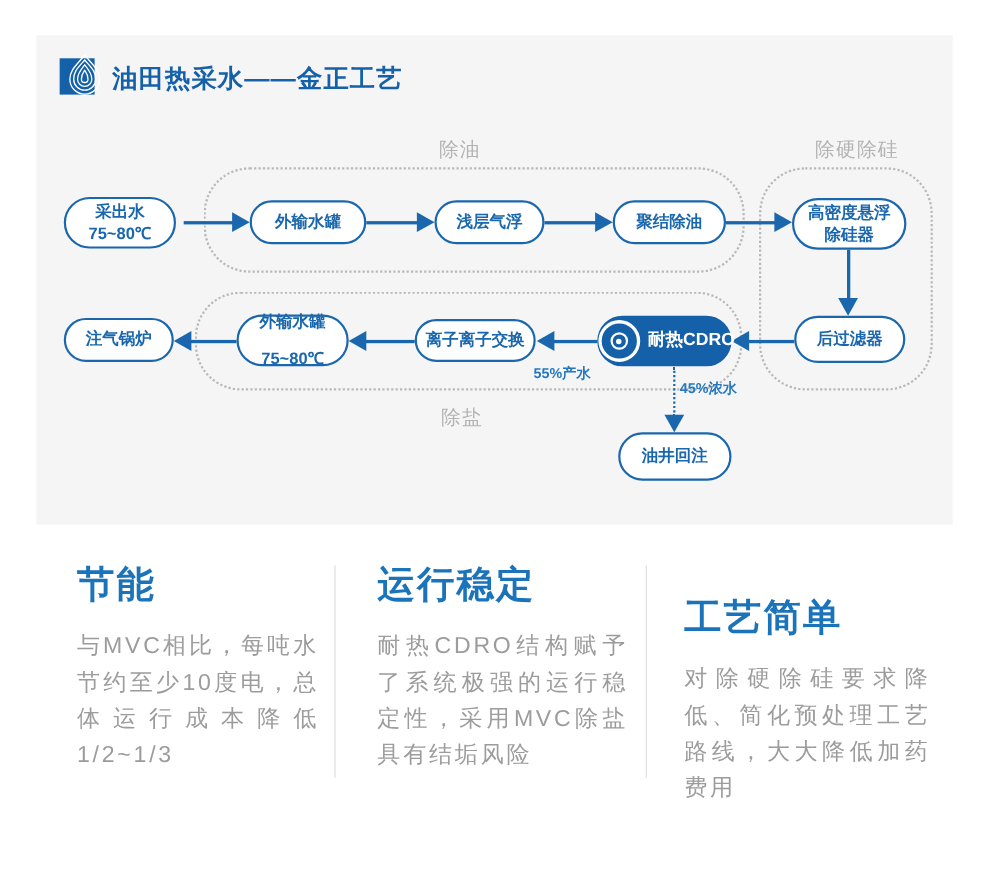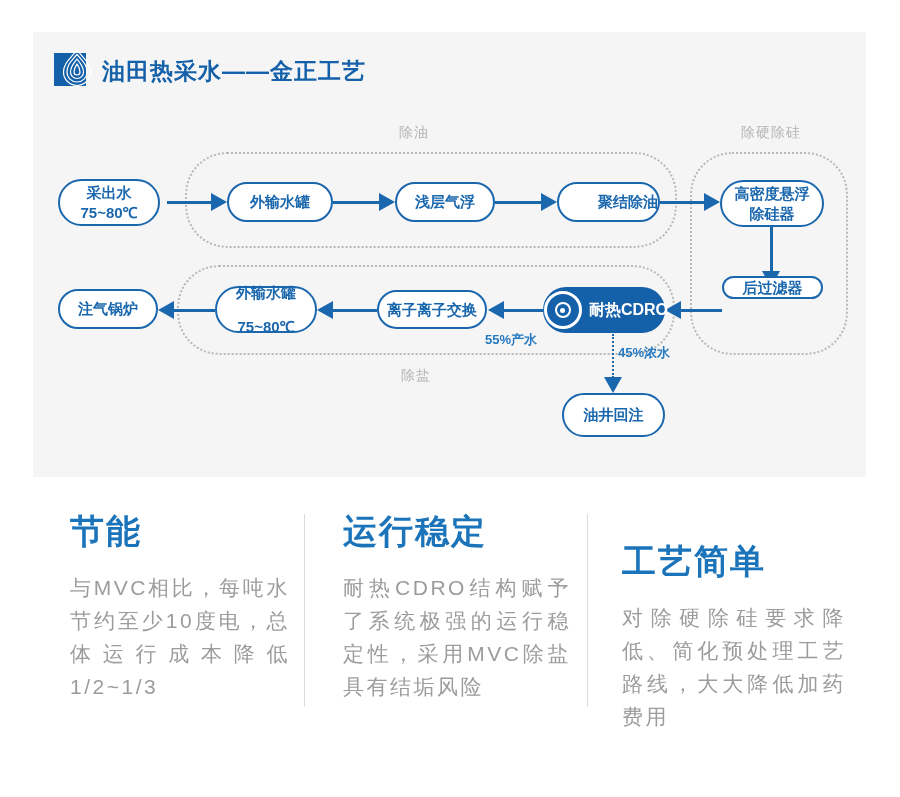--- a/index.html
+++ b/index.html
@@ -14,21 +14,21 @@
   html,body{background:#ffffff;}
   body{
     width:900px;height:797px;position:relative;overflow:hidden;
     font-family:"Liberation Sans", sans-serif;
   }
   .panel{position:absolute;left:33px;top:32px;width:833px;height:445px;background:var(--panel);}
   .brand{position:absolute;left:54px;top:47px;display:flex;align-items:center;}
   .title{position:absolute;left:102px;top:56px;font-size:23px;font-weight:700;color:var(--blue-dark);letter-spacing:1px;}
   
   .pgroup{position:absolute;border:2px dotted #b8b8b8;border-radius:42px;background:transparent;}
-  .pgroup-label{position:absolute;color:var(--muted);font-size:14px;letter-spacing:1px;white-space:nowrap;}
+  .pgroup-label{position:absolute;color:var(--muted);font-size:18px;letter-spacing:1px;white-space:nowrap;}
   
   .node{
     position:absolute;background:#ffffff;border:2.5px solid var(--blue);border-radius:26px;
     color:var(--blue);font-weight:700;font-size:15px;line-height:1.32;
     display:flex;flex-direction:column;align-items:center;justify-content:center;text-align:center;
     white-space:nowrap;z-index:3;
   }
   .node.filled{background:var(--blue-dark);border-color:var(--blue-dark);color:#fff;flex-direction:row;gap:7px;font-size:16px;padding-left:4px;}
   .ring-outer{width:38px;height:38px;border:3px solid #fff;border-radius:50%;display:flex;align-items:center;justify-content:center;flex:0 0 auto;}
   .ring-inner{width:16px;height:16px;border:2.5px solid #fff;border-radius:50%;display:flex;align-items:center;justify-content:center;}
@@ -76,21 +76,21 @@
 <div class="node" style="left:58px;top:179px;width:102px;height:47px;">
   <span>采出水</span>
   <span>75~80℃</span>
 </div>
 <div class="node" style="left:227px;top:182px;width:106px;height:40px;">
   <span>外输水罐</span>
 </div>
 <div class="node" style="left:395px;top:182px;width:100px;height:40px;">
   <span>浅层气浮</span>
 </div>
-<div class="node" style="left:557px;top:182px;width:103px;height:40px;align-items:flex-end;">
+<div class="node" style="left:557px;top:182px;width:103px;height:40px;">
   <span>聚结除油</span>
 </div>
 <div class="node" style="left:720px;top:180px;width:104px;height:47px;">
   <span>高密度悬浮</span>
   <span>除硅器</span>
 </div>
 
 <div class="node" style="left:58px;top:289px;width:100px;height:40px;">
   <span>注气锅炉</span>
 </div>
@@ -102,21 +102,21 @@
   <span>离子离子交换</span>
 </div>
 <div class="node filled" style="left:543px;top:287px;width:122px;height:46px;">
   <span class="ring-outer">
     <span class="ring-inner">
         <span class="ring-dot"></span>
       </span>
   </span>
   <span>耐热CDRO</span>
 </div>
-<div class="node" style="left:722px;top:276px;width:101px;height:23px;">
+<div class="node" style="left:722px;top:287px;width:101px;height:43px;">
   <span>后过滤器</span>
 </div>
 <div class="node" style="left:562px;top:393px;width:103px;height:44px;">
   <span>油井回注</span>
 </div>
 
 <div class="hline" style="left:167px;top:201px;width:46px;"></div>
 <div class="head-r" style="left:211px;top:193px;"></div>
 <div class="hline" style="left:333px;top:201px;width:48px;"></div>
 <div class="head-r" style="left:379px;top:193px;"></div>

